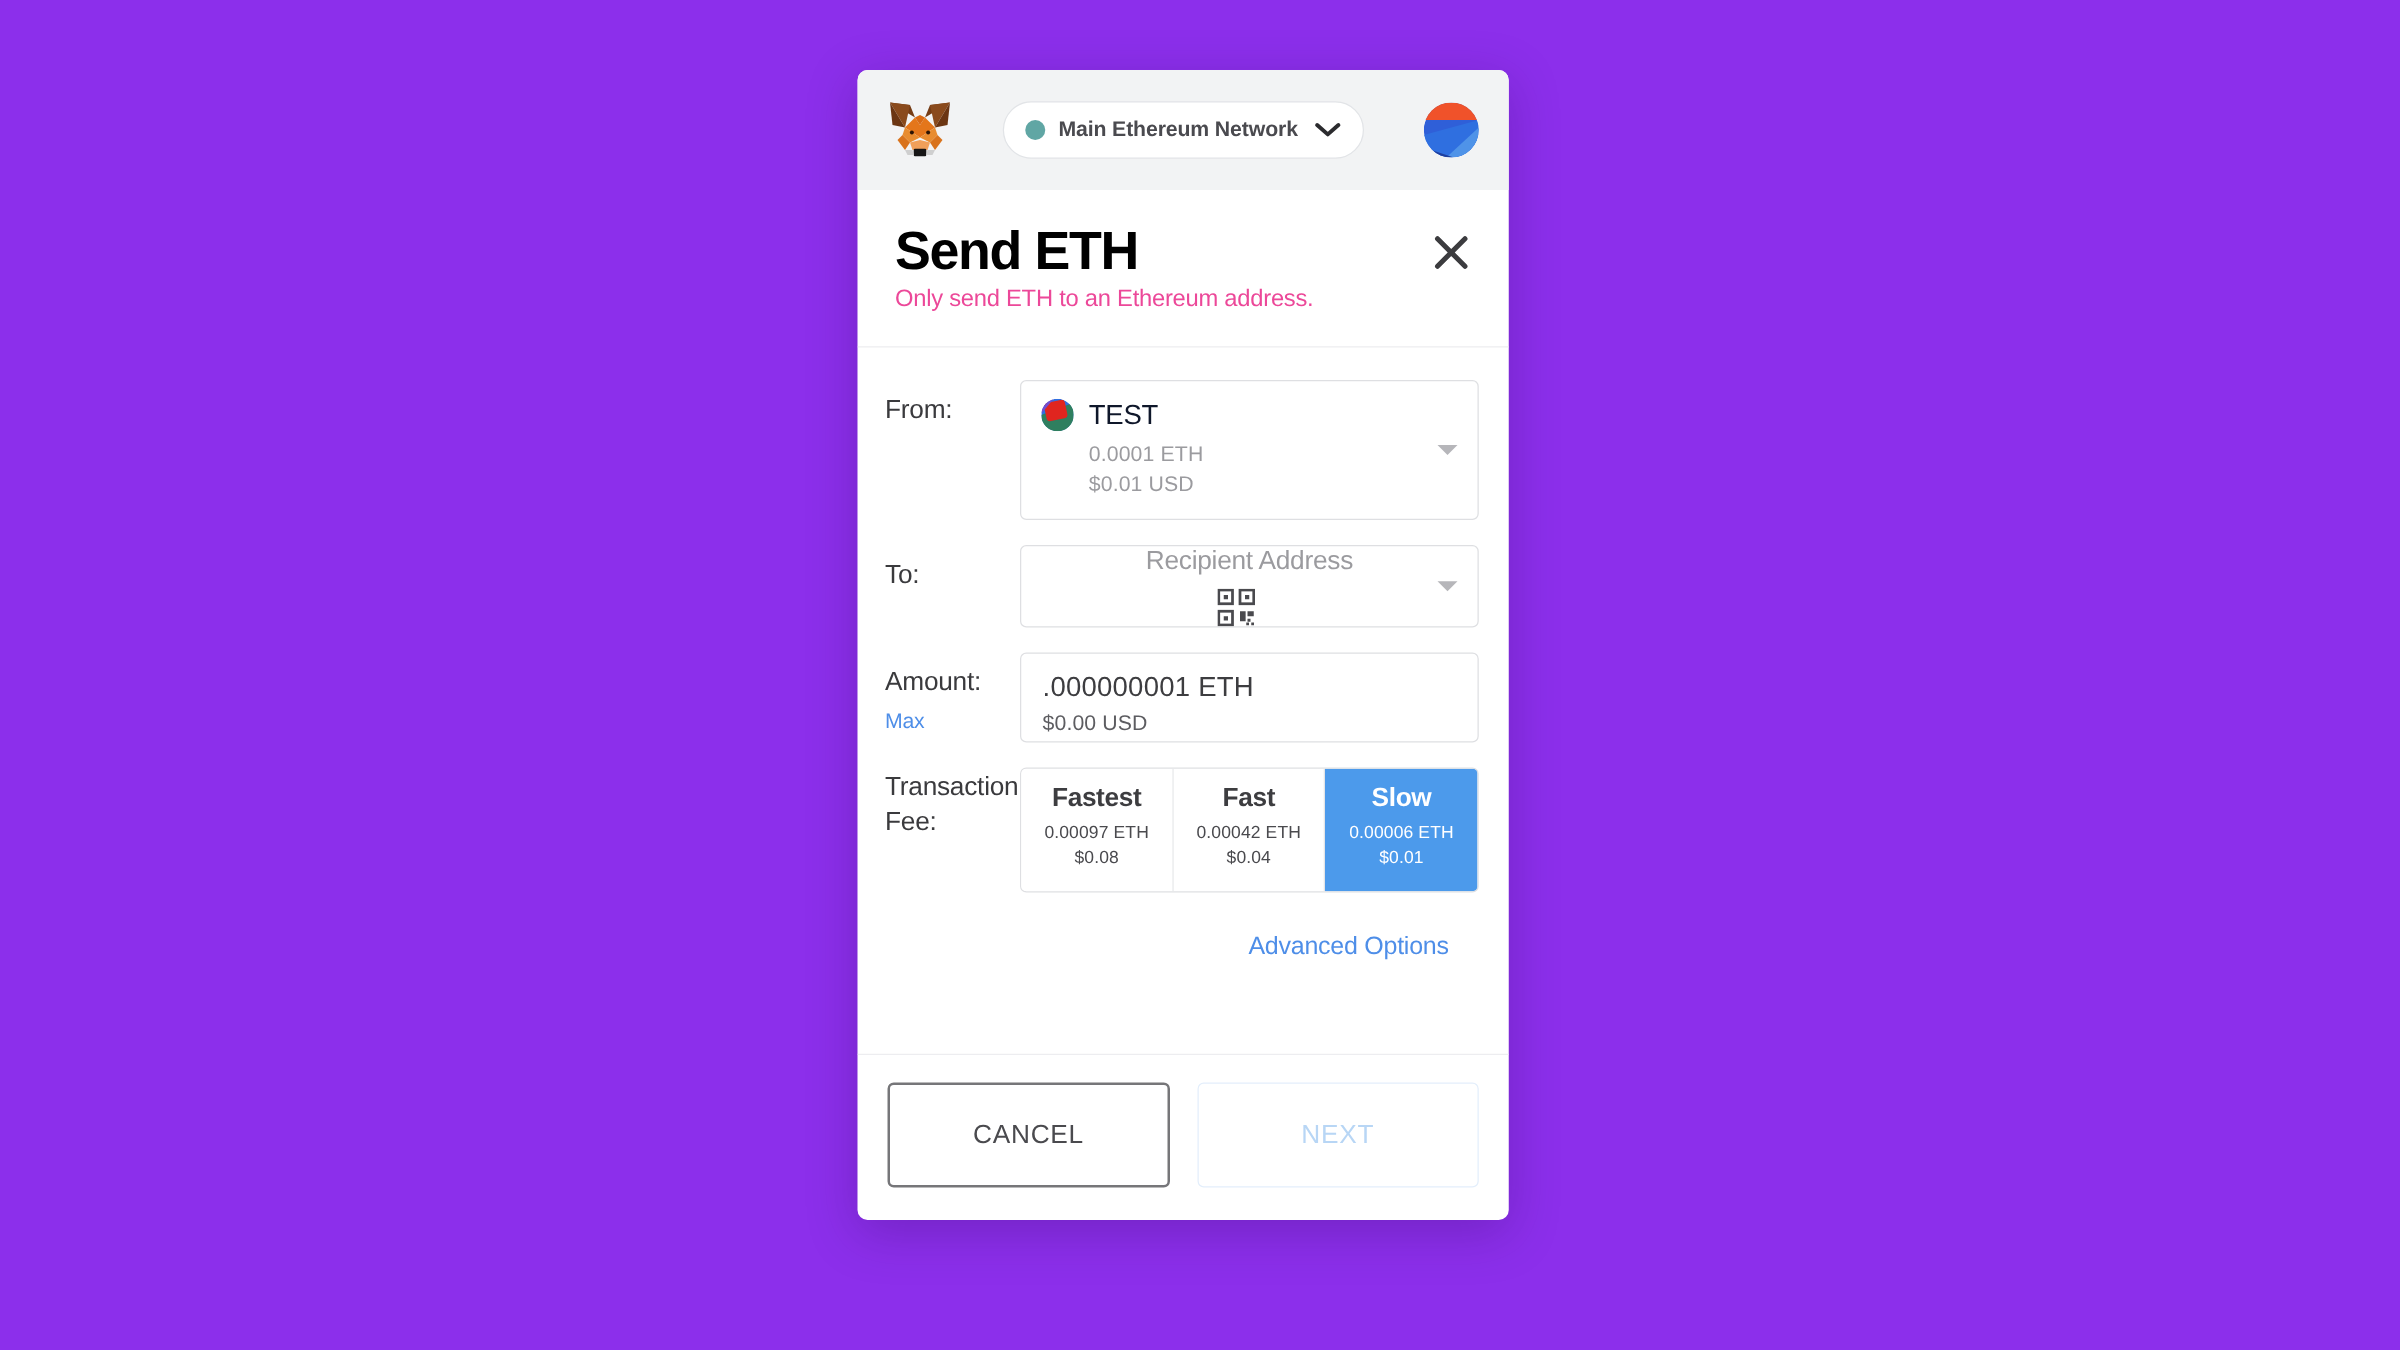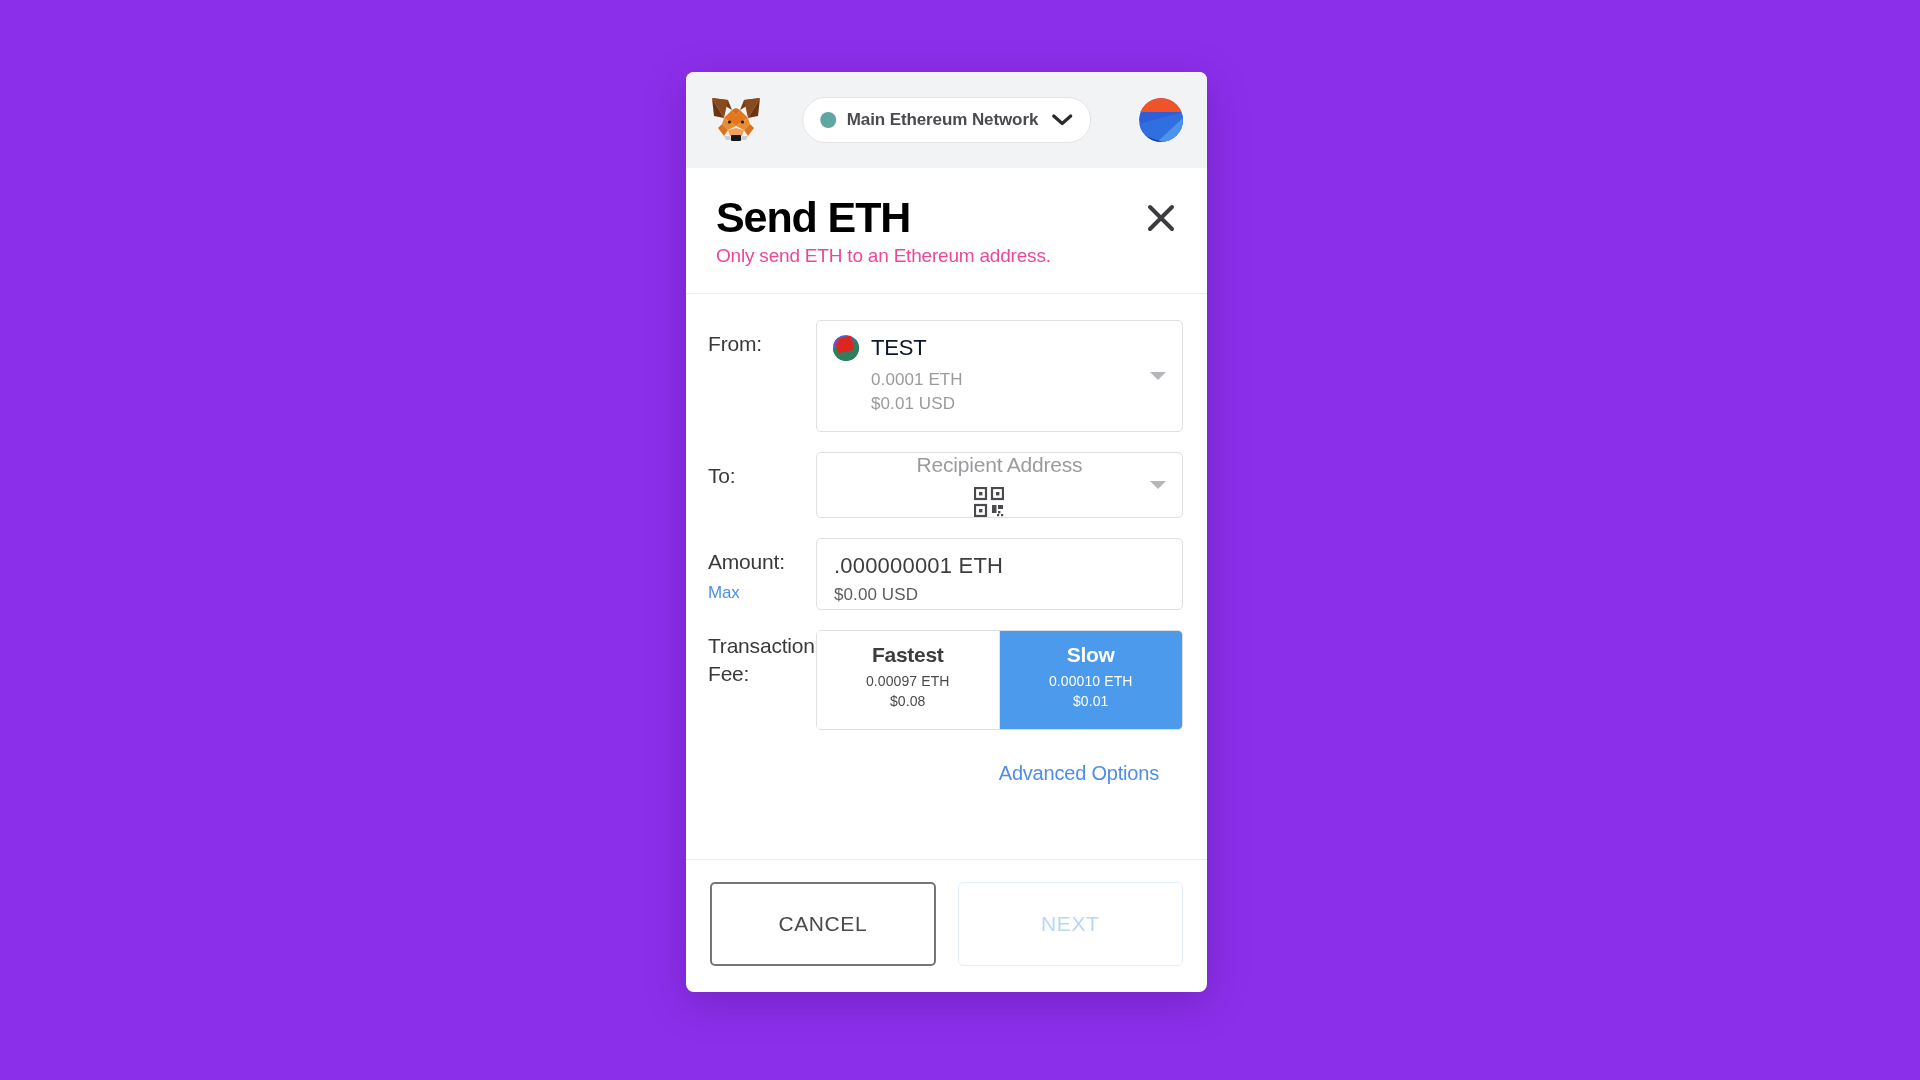--- a/index.html
+++ b/index.html
@@ -13,21 +13,21 @@
   body {
     background: #8c2feb;
     font-family: "Liberation Sans", sans-serif;
     position: relative;
   }
 
   
   #app-card {
     position: absolute;
     left: 686px;
-    top: 72px;
+    top: 56px;
     width: 521px;
     height: 920px;
     background: #ffffff;
     border-radius: 8px;
     box-shadow: 0 10px 40px rgba(40, 0, 80, .25);
     display: flex;
     flex-direction: column;
     overflow: hidden;
   }
 
@@ -406,24 +406,29 @@
     <div class="form-row" id="fee-row">
       <div class="row-label">Transaction Fee:</div>
       <div id="fee-group">
 
         <div class="fee-option">
           <div class="fee-title">Fastest</div>
           <div class="fee-eth">0.00097 ETH</div>
           <div class="fee-usd">$0.08</div>
         </div>
 
+        <div class="fee-option">
+          <div class="fee-title">Fast</div>
+          <div class="fee-eth">0.00042 ETH</div>
+          <div class="fee-usd">$0.04</div>
+        </div>
 
         <div class="fee-option selected">
           <div class="fee-title">Slow</div>
-          <div class="fee-eth">0.00010 ETH</div>
+          <div class="fee-eth">0.00006 ETH</div>
           <div class="fee-usd">$0.01</div>
         </div>
       </div>
     </div>
 
     <div id="advanced-options-row">
       <span id="advanced-options-link">Advanced Options</span>
     </div>
   </div>
 

